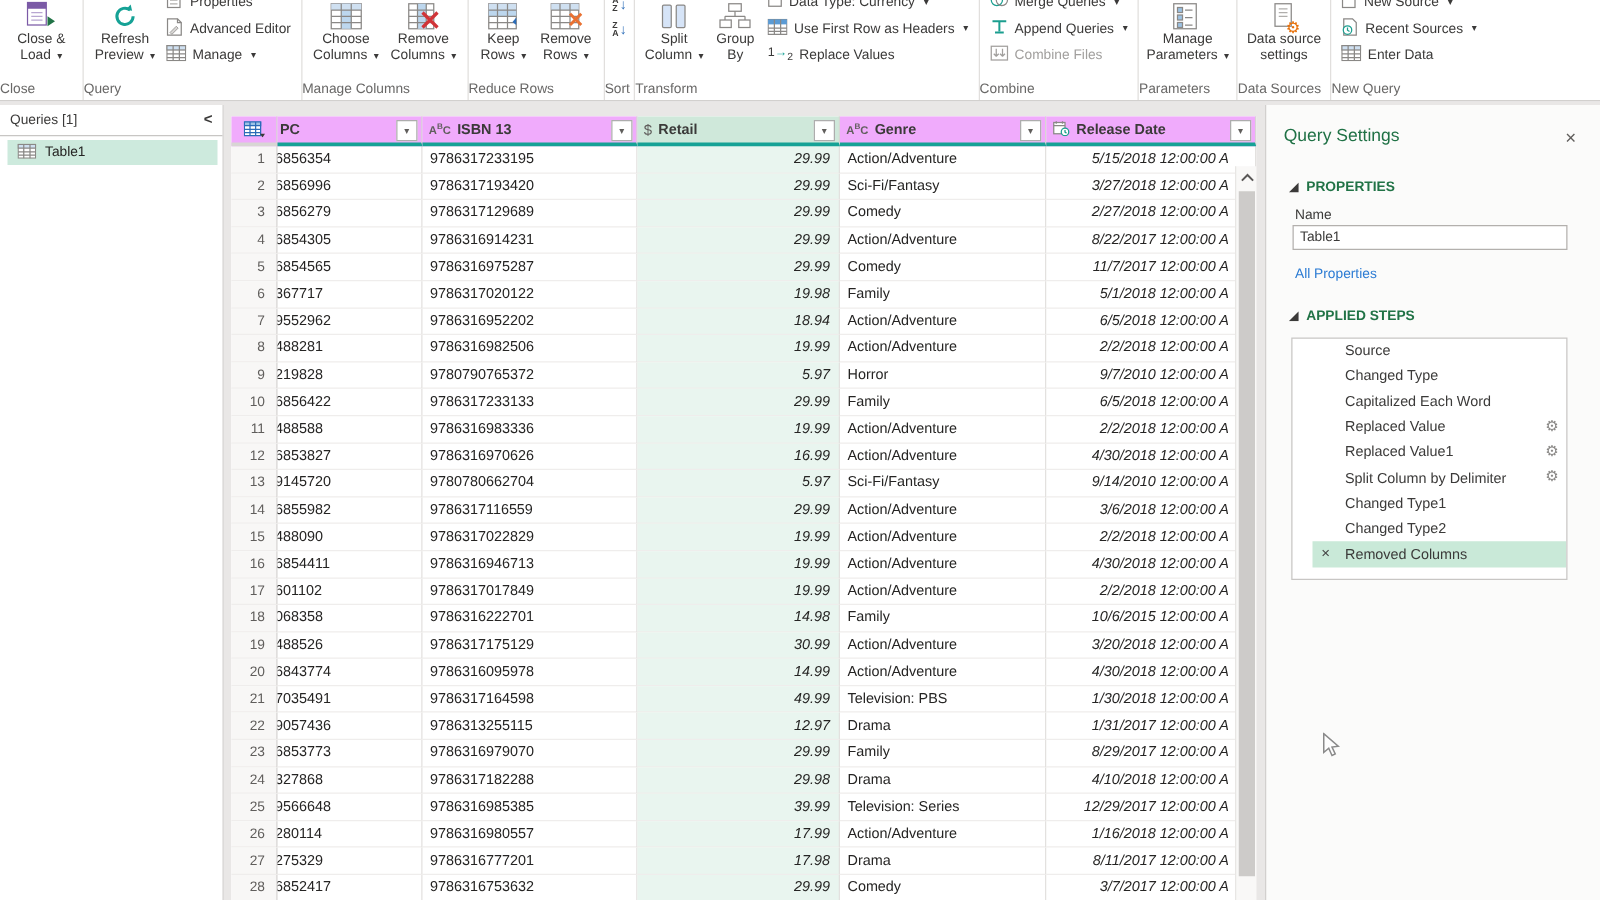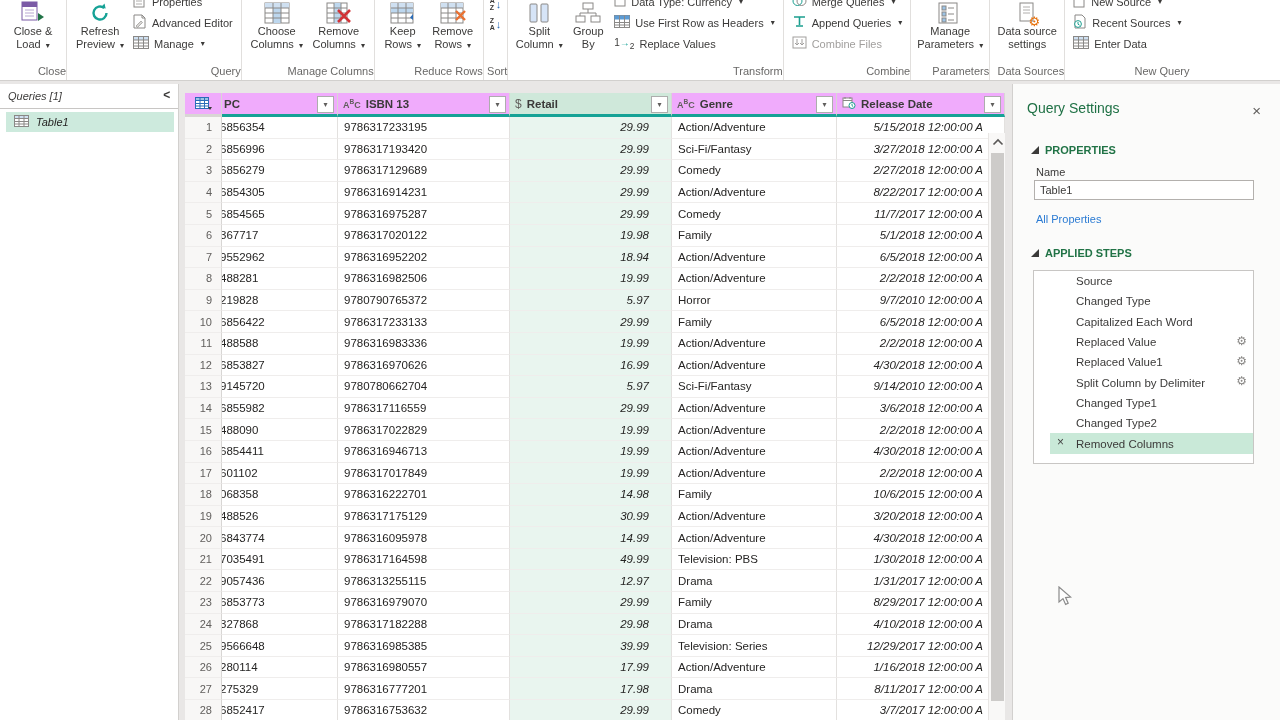--- a/index.html
+++ b/index.html
@@ -2,39 +2,39 @@
 <html><head>
 <meta charset="utf-8">
 <style>
   html,body{margin:0;padding:0;}
   body{width:1280px;height:720px;overflow:hidden;background:#e9e7e6;
        font-family:"Liberation Sans",sans-serif;font-size:11px;color:#252423;}
   
   .ribbon{position:absolute;top:0;left:0;width:1280px;height:80px;background:#fff;
           border-bottom:1px solid #d2d0ce;overflow:hidden;display:flex;z-index:5;}
   .rgroup{position:relative;height:80px;border-right:1px solid #e1dfdd;padding:0 4px;flex:none;}
-  .rgroup-label{position:absolute;bottom:3px;left:0;right:0;text-align:right;color:#696867;font-size:11px;white-space:nowrap;}
+  .rgroup-label{position:absolute;bottom:3px;left:0;right:0;text-align:left;color:#696867;font-size:11px;white-space:nowrap;}
   .rbody{display:flex;align-items:flex-start;}
   .rbtn-lg{display:flex;flex-direction:column;align-items:center;width:58px;margin-top:-4px;
            font-size:11px;line-height:13px;text-align:center;color:#3b3a39;cursor:default;}
   .rbtn-lg .ric{height:28px;display:flex;align-items:flex-end;justify-content:center;}
   .rbtn-lg .rlabel{margin-top:1px;}
   .rsmcol{display:flex;flex-direction:column;margin-top:-9px;}
   .rbtn-sm{display:flex;align-items:center;height:21px;font-size:11px;color:#3b3a39;white-space:nowrap;gap:5px;padding:0 4px;}
   .rbtn-sm.disabled{color:#a19f9d;}
   .dd{font-size:8px;color:#3b3a39;margin-left:2px;}
   .sorticon{display:flex;align-items:center;height:20px;gap:1px;padding:0 2px;}
   .sl{font-size:7px;line-height:7px;font-weight:700;color:#3b3a39;}
   .sa{color:#2b6cb8;font-size:11px;line-height:10px;}
   .rv{font-size:10px;color:#3b3a39;white-space:nowrap;}
   .rv .arr{color:#16a296;font-size:10px;}
   .gearwrap{position:relative;width:20px;height:22px;}
   .gearwrap .gear{position:absolute;right:-3px;bottom:-4px;color:#e8710a;font-size:13px;}
   
-  .q-pane{position:absolute;left:0;top:84px;width:178px;bottom:0;background:#fff;border-right:1px solid #d2d0ce;font-style:italic;}
+  .q-pane{position:absolute;left:0;top:84px;width:178px;bottom:0;background:#fff;border-right:1px solid #d2d0ce;}
   .q-head{position:relative;height:24px;border-bottom:1px solid #c8c6c4;margin:0 0 2px 0;}
   .q-title{position:absolute;left:8px;top:6px;color:#3b3a39;}
   .q-collapse{position:absolute;right:8px;top:4px;font-size:12px;font-weight:700;color:#3b3a39;cursor:default;}
   .q-item{position:absolute;left:6px;right:4px;top:28px;height:20px;display:flex;align-items:center;gap:7px;padding-left:8px;}
   .q-item.selected{background:#cdeadd;}
   
   .grid{position:absolute;left:185px;top:93px;width:820px;bottom:0;background:#fff;overflow:hidden;}
   .ghead{display:flex;height:24px;}
   .gcell{flex:none;box-sizing:border-box;}
   .c-num{width:37px;}
@@ -56,21 +56,21 @@
   .abc sup{font-size:6.5px;}
   .cur{font-size:12px;color:#605e5c;font-weight:400;}
   .gbody .row{display:flex;height:21.6px;}
   .gbody .gcell{border-right:1px solid #e3e1df;border-bottom:1px solid #efedec;font-size:11.5px;
                 display:flex;align-items:center;overflow:hidden;white-space:nowrap;}
   .gbody .c-num{background:#f8f7f6;color:#605e5c;justify-content:flex-end;padding-right:9px;
                 border-right:1px solid #d8d6d4;font-size:11px;}
   .gbody .c-upc{padding-left:2px;}
   .gbody .c-upc span{margin-left:-4px;}
   .gbody .c-isbn,.gbody .c-genre{padding-left:6px;}
-  .gbody .c-retail{background:#e9f5ef;justify-content:flex-end;padding-right:22px;font-style:italic;}
+  .gbody .c-retail{background:#e9f5ef;justify-content:flex-end;padding-right:7px;font-style:italic;}
   .gbody .c-date{justify-content:flex-end;padding-right:21px;font-style:italic;}
   
   .vscroll{position:absolute;left:803px;top:40px;width:17px;bottom:0;background:#f9f8f7;border-left:1px solid #e8e6e4;}
   .vs-up{height:18px;display:flex;align-items:center;justify-content:center;}
   .vs-thumb{position:absolute;top:20px;left:2px;width:13px;height:548px;background:#cdcbc9;}
   
   .qs-panel{position:absolute;left:1012px;top:84px;width:268px;bottom:0;background:#fbfbfa;border-left:1px solid #d2d0ce;}
   .qs-title{position:absolute;left:14px;top:16px;font-size:14px;color:#1f7145;}
   .qs-close{position:absolute;right:20px;top:18px;font-size:15px;color:#605e5c;cursor:default;}
   .qs-sec{position:absolute;left:18px;display:flex;align-items:center;gap:6px;color:#217346;font-weight:700;font-size:11px;}

